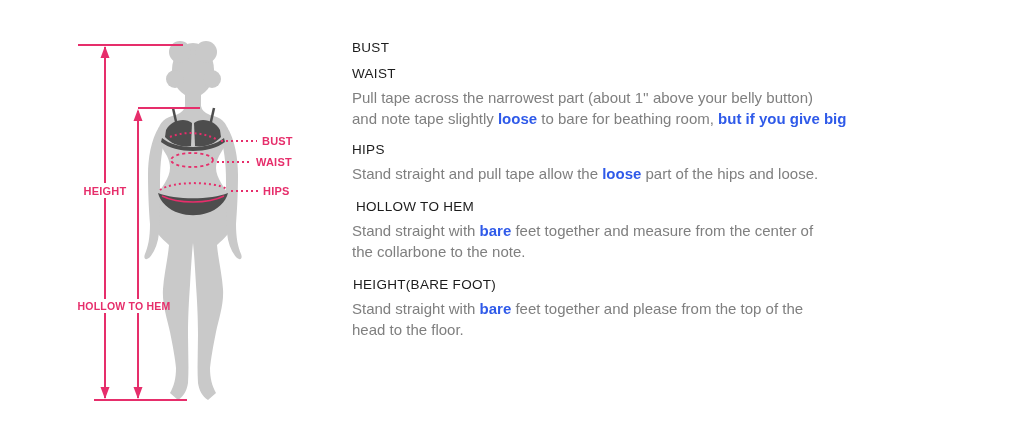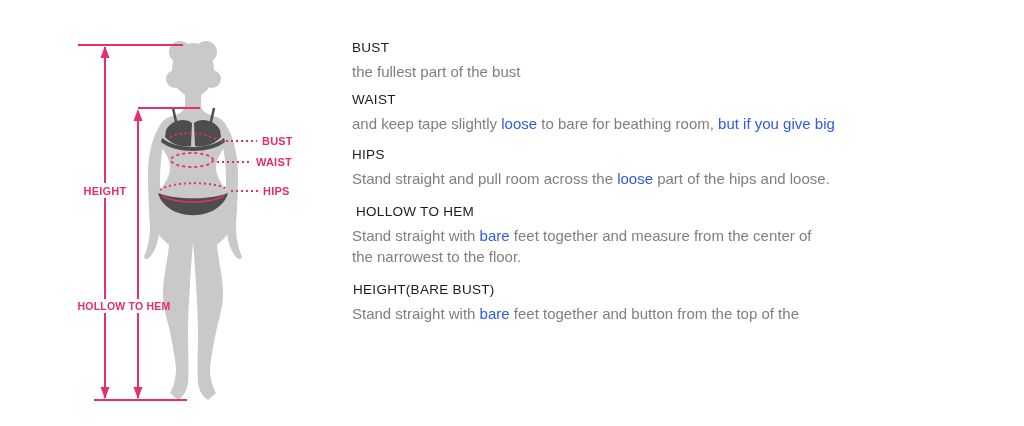--- a/index.html
+++ b/index.html
@@ -19,21 +19,21 @@
   }
   #figure-wrap{position:absolute;left:0;top:0;width:345px;height:426px;}
   #sections{position:absolute;left:352px;top:40px;width:520px;}
   .section .heading{
     font-size:13.5px;line-height:16px;color:var(--heading);
     letter-spacing:.3px;margin:0 0 5px 0;white-space:nowrap;
   }
   .section .line{
     font-size:15px;line-height:21px;color:var(--body);white-space:nowrap;
   }
-  .run-blue{color:var(--blue);}
+  .run-blue{color:var(--blue);font-weight:bold;}
   .run-gray{color:var(--body);}
   #sections .section:nth-child(2){margin-top:10px;}
   #sections .section:nth-child(3){margin-top:13px;}
   #sections .section:nth-child(4){margin-top:15px;}
   #sections .section:nth-child(5){margin-top:15px;}
   #sections .section:nth-child(4) .heading{margin-left:4px;}
   #sections .section:nth-child(5) .heading{margin-left:1px;}
   svg text{font-family:"Liberation Sans",sans-serif;}
 </style>
 </head>
@@ -112,32 +112,33 @@
       <text x="262" y="145">BUST</text>
       <text x="256" y="166">WAIST</text>
       <text x="263" y="195">HIPS</text>
     </g>
   </svg>
 </div>
 
 <div id="sections">
     <div class="section">
       <div class="heading">BUST</div>
-      <div class="line"><span class="run-gray">the fullest part of the bust</span></div>
     </div>
     <div class="section">
       <div class="heading">WAIST</div>
-      <div class="line"><span class="run-gray">and keep tape slightly </span><span class="run-blue">loose</span><span class="run-gray"> to bare for beathing room, </span><span class="run-blue">but if you give big</span></div>
+      <div class="line"><span class="run-gray">Pull tape across the narrowest part (about 1'' above your belly button)</span></div>
+      <div class="line"><span class="run-gray">and note tape slightly </span><span class="run-blue">loose</span><span class="run-gray"> to bare for beathing room, </span><span class="run-blue">but if you give big</span></div>
     </div>
     <div class="section">
       <div class="heading">HIPS</div>
-      <div class="line"><span class="run-gray">Stand straight and pull room across the </span><span class="run-blue">loose</span><span class="run-gray"> part of the hips and loose.</span></div>
+      <div class="line"><span class="run-gray">Stand straight and pull tape allow the </span><span class="run-blue">loose</span><span class="run-gray"> part of the hips and loose.</span></div>
     </div>
     <div class="section">
       <div class="heading">HOLLOW TO HEM</div>
       <div class="line"><span class="run-gray">Stand straight with </span><span class="run-blue">bare</span><span class="run-gray"> feet together and measure from the center of</span></div>
-      <div class="line"><span class="run-gray">the narrowest to the floor.</span></div>
+      <div class="line"><span class="run-gray">the collarbone to the note.</span></div>
     </div>
     <div class="section">
-      <div class="heading">HEIGHT(BARE BUST)</div>
-      <div class="line"><span class="run-gray">Stand straight with </span><span class="run-blue">bare</span><span class="run-gray"> feet together and button from the top of the</span></div>
+      <div class="heading">HEIGHT(BARE FOOT)</div>
+      <div class="line"><span class="run-gray">Stand straight with </span><span class="run-blue">bare</span><span class="run-gray"> feet together and please from the top of the</span></div>
+      <div class="line"><span class="run-gray">head to the floor.</span></div>
     </div>
   </div>
 
 </body></html>

